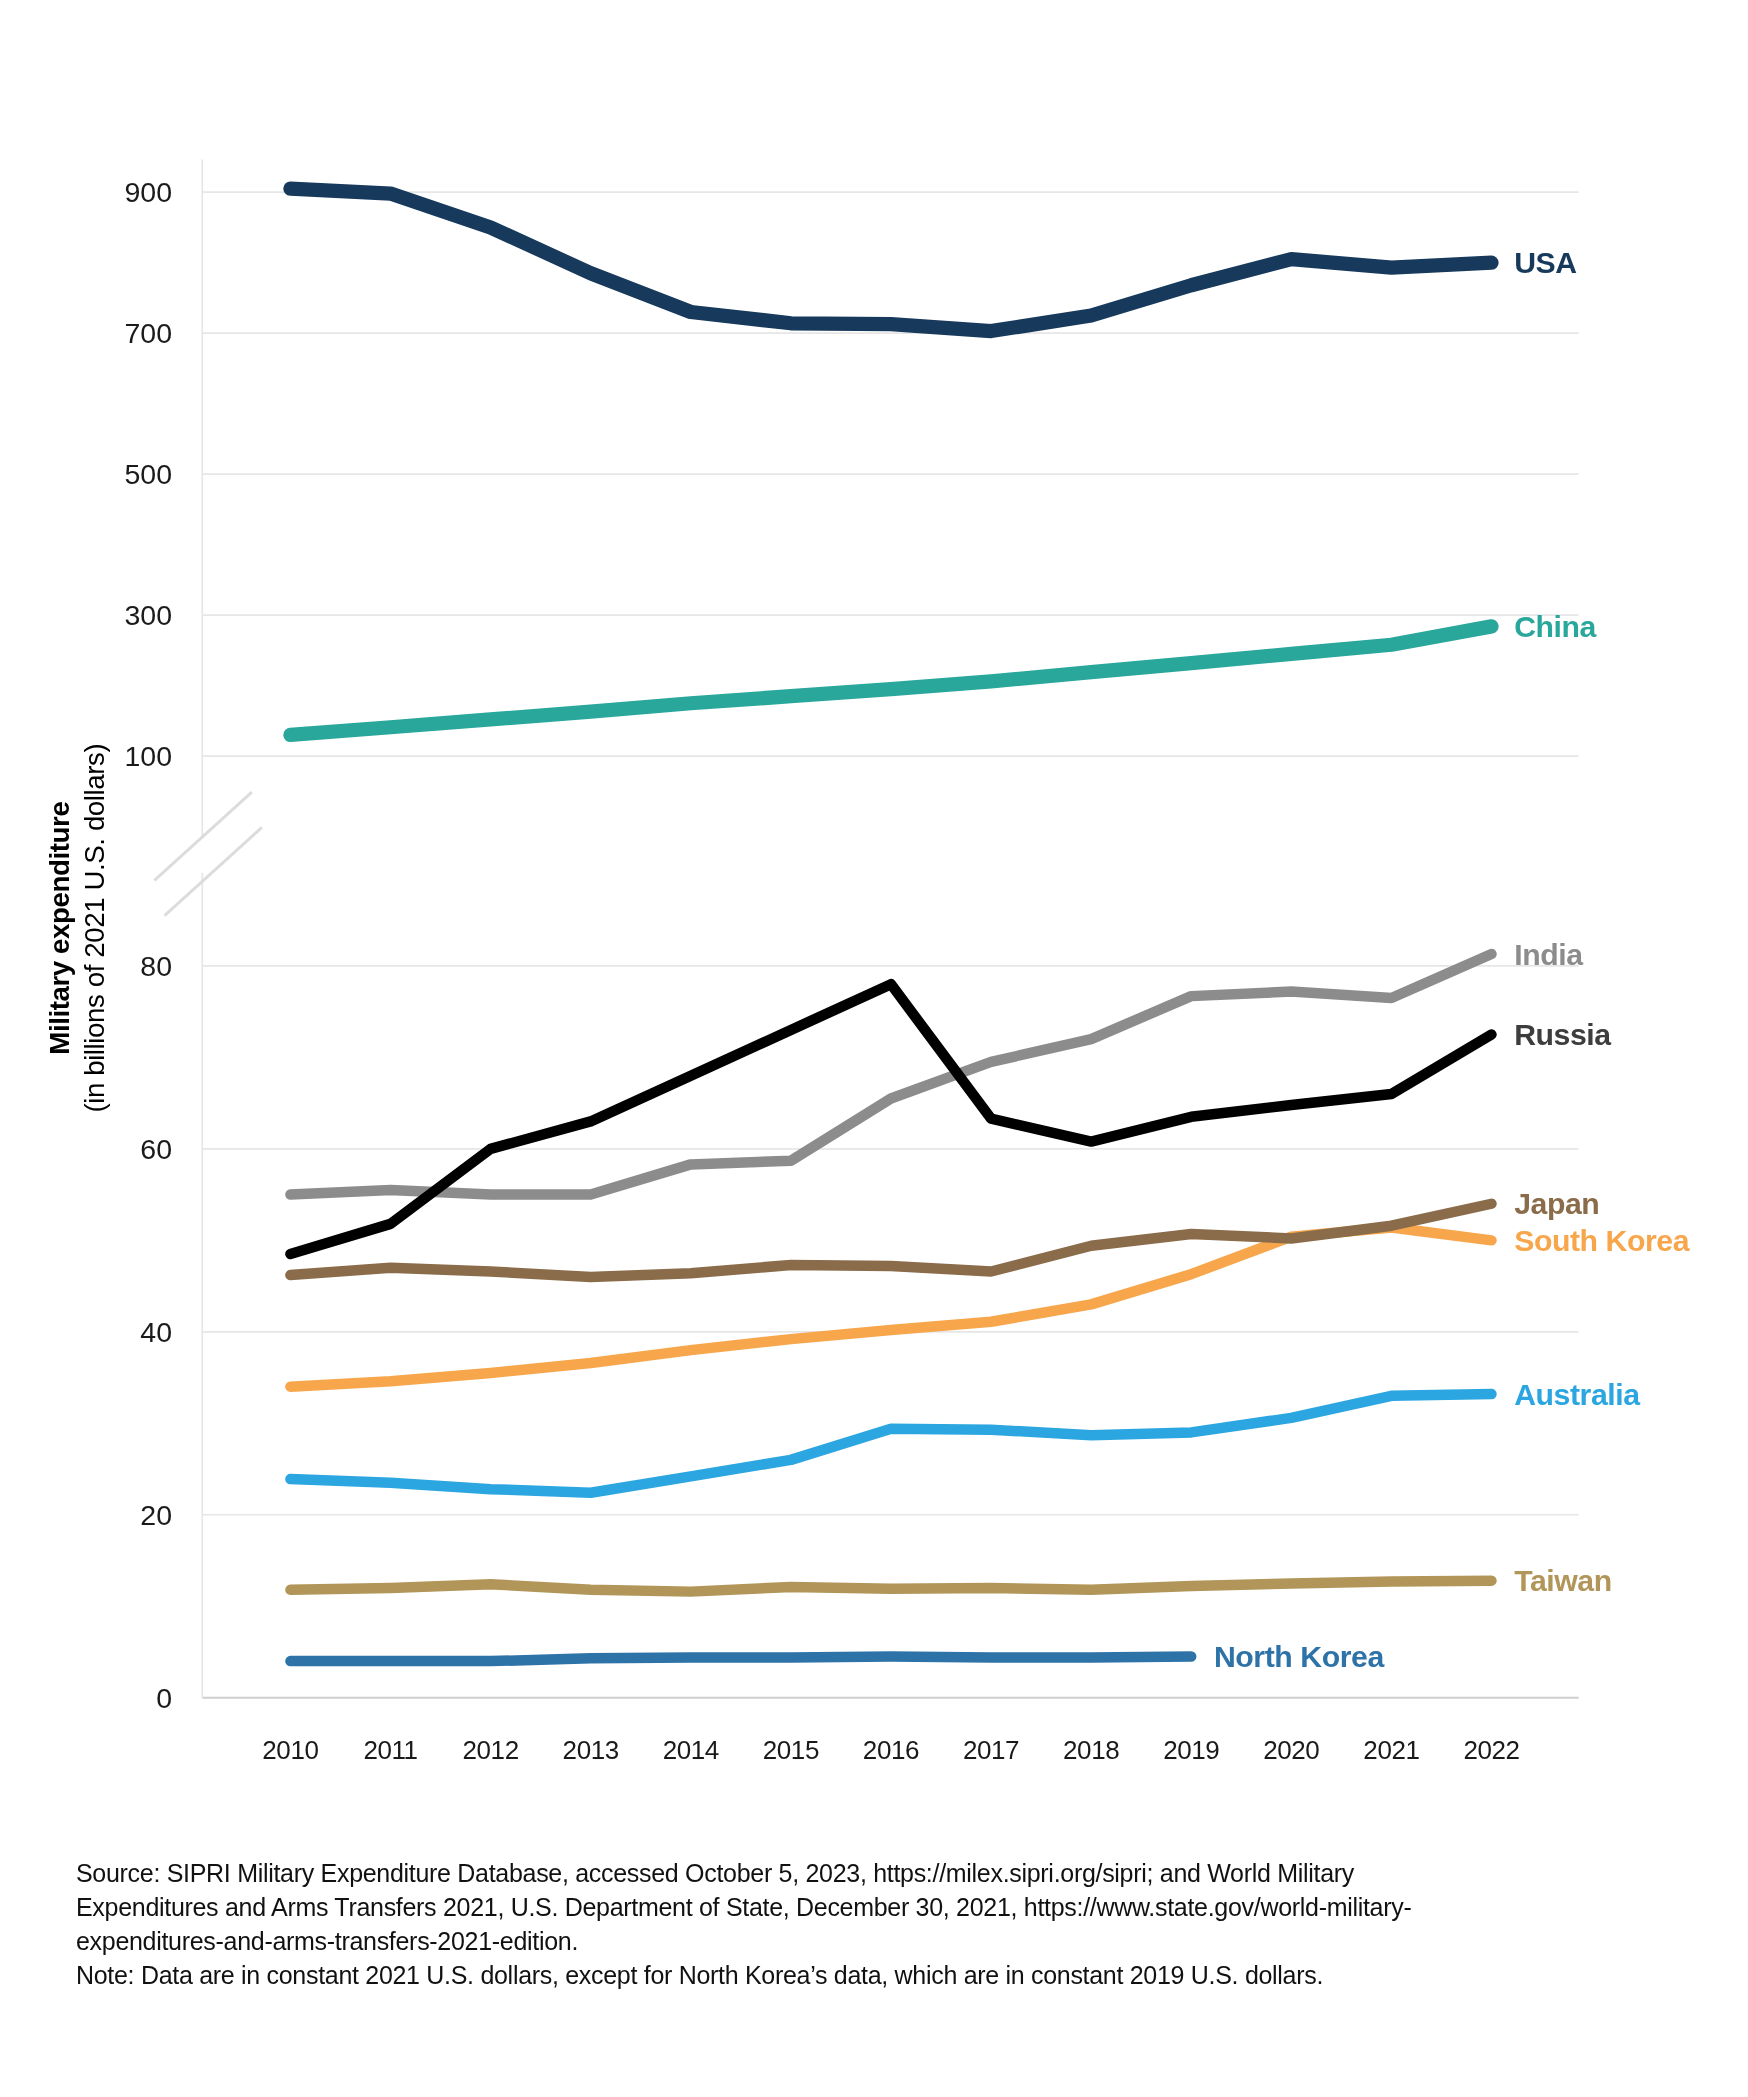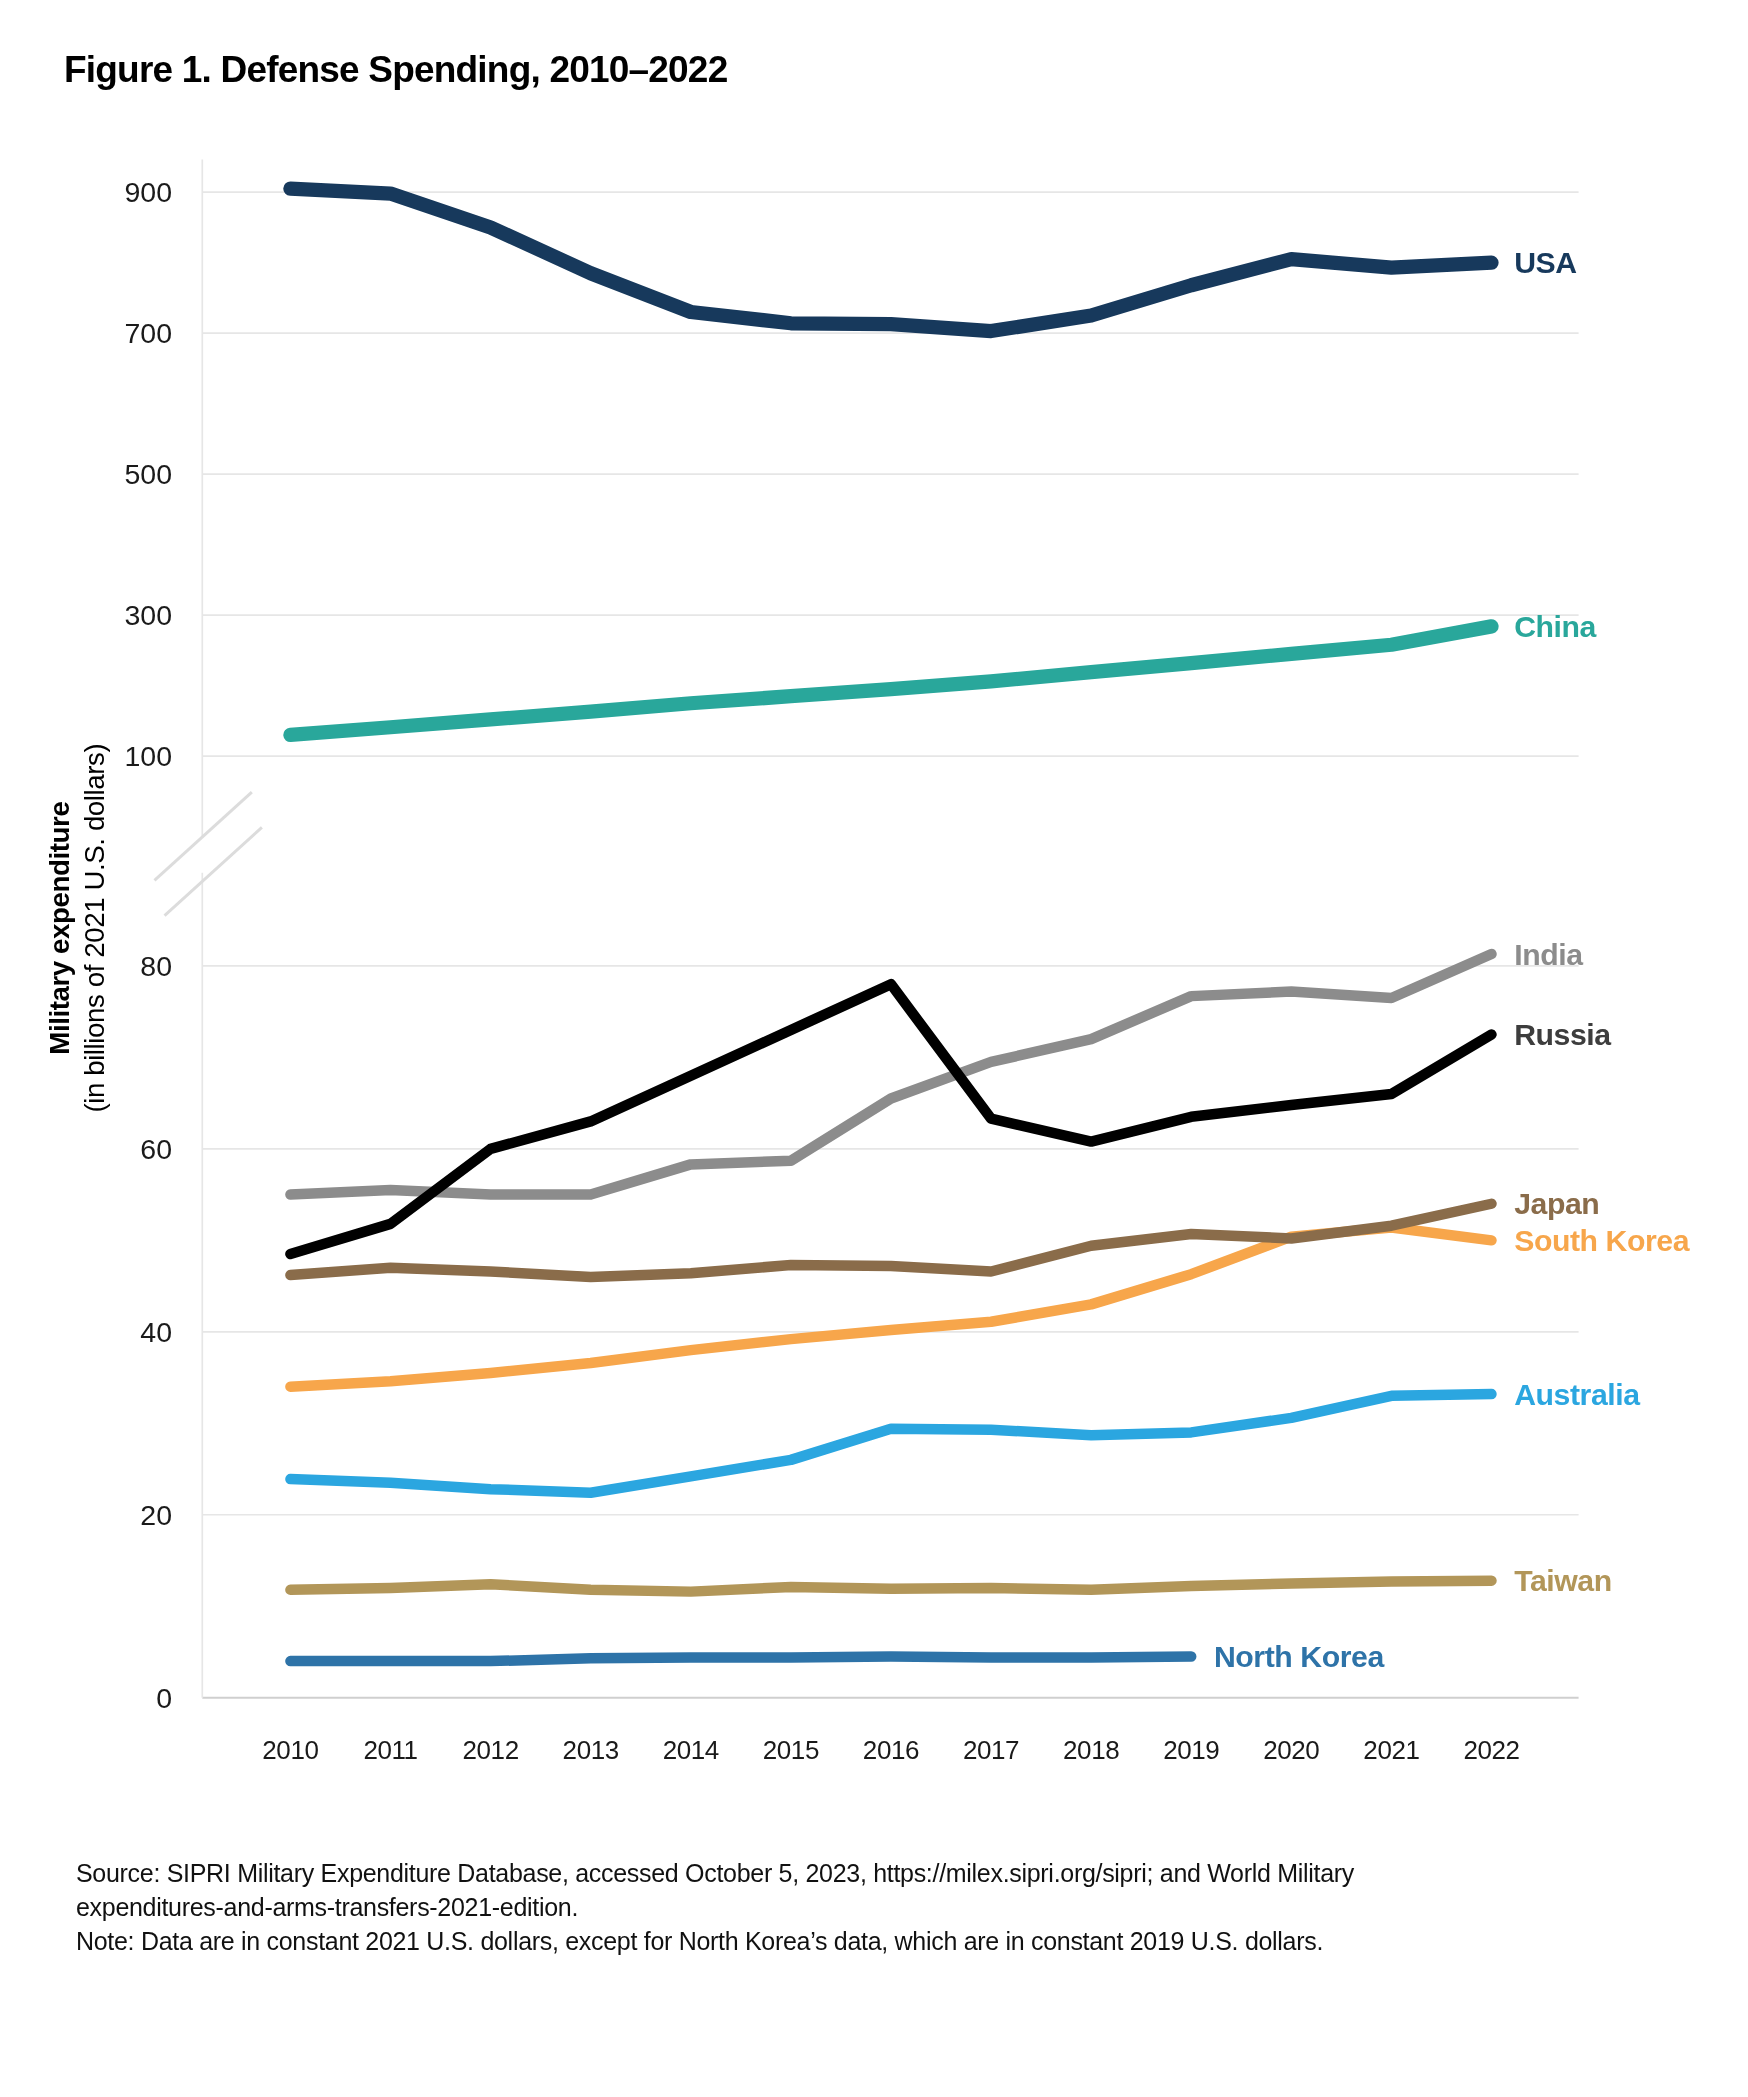--- a/index.html
+++ b/index.html
@@ -13,21 +13,20 @@
   .source-block{
     position:absolute;left:64px;top:1844px;width:1594px;margin:12px;
     font-size:25px;line-height:34px;color:#111;letter-spacing:-0.3px;font-weight:400;
   }
   .src-line{display:block;}
 </style>
 </head>
 <body>
 
 <div class="page">
-  <h1 class="fig-title">Figure 1. Defense Spending, 2010–2022</h1>
 
   <svg id="chart" class="chart-svg" width="1749" height="2098" viewBox="0 0 2084 2500">
       <line x1="241" y1="229" x2="1881" y2="229" stroke="#e6e6e6" stroke-width="2"></line>
       <text x="205" y="229" fill="#1a1a1a" font-size="34" font-weight="400" text-anchor="end" letter-spacing="0" dy="0.35em">900</text>
       <line x1="241" y1="397" x2="1881" y2="397" stroke="#e6e6e6" stroke-width="2"></line>
       <text x="205" y="397" fill="#1a1a1a" font-size="34" font-weight="400" text-anchor="end" letter-spacing="0" dy="0.35em">700</text>
       <line x1="241" y1="565" x2="1881" y2="565" stroke="#e6e6e6" stroke-width="2"></line>
       <text x="205" y="565" fill="#1a1a1a" font-size="34" font-weight="400" text-anchor="end" letter-spacing="0" dy="0.35em">500</text>
       <line x1="241" y1="733" x2="1881" y2="733" stroke="#e6e6e6" stroke-width="2"></line>
       <text x="205" y="733" fill="#1a1a1a" font-size="34" font-weight="400" text-anchor="end" letter-spacing="0" dy="0.35em">300</text>
@@ -77,17 +76,18 @@
       <text x="1419.43" y="2085" fill="#1a1a1a" font-size="31" font-weight="400" text-anchor="middle" letter-spacing="-0.5" dy="0.35em">2019</text>
       <text x="1538.7" y="2085" fill="#1a1a1a" font-size="31" font-weight="400" text-anchor="middle" letter-spacing="-0.5" dy="0.35em">2020</text>
       <text x="1657.97" y="2085" fill="#1a1a1a" font-size="31" font-weight="400" text-anchor="middle" letter-spacing="-0.5" dy="0.35em">2021</text>
       <text x="1777.24" y="2085" fill="#1a1a1a" font-size="31" font-weight="400" text-anchor="middle" letter-spacing="-0.5" dy="0.35em">2022</text>
       <text x="82" y="1106" fill="#000" font-size="33" font-weight="700" text-anchor="middle" letter-spacing="-0.5" transform="rotate(-90 82 1106)">Military expenditure</text>
       <text x="124" y="1106" fill="#000" font-size="33" font-weight="400" text-anchor="middle" letter-spacing="-0.5" transform="rotate(-90 124 1106)">(in billions of 2021 U.S. dollars)</text>
     </svg>
 
   <p class="source-block">
     <span class="src-line">Source: SIPRI Military Expenditure Database, accessed October 5, 2023, https://milex.sipri.org/sipri; and World Military</span>
+    <span class="src-line">Expenditures and Arms Transfers 2021, U.S. Department of State, December 30, 2021, https://www.state.gov/world-military-</span>
     <span class="src-line">expenditures-and-arms-transfers-2021-edition.</span>
     <span class="src-line">Note: Data are in constant 2021 U.S. dollars, except for North Korea’s data, which are in constant 2019 U.S. dollars.</span>
   </p>
 </div>
 
 
 </body></html>

